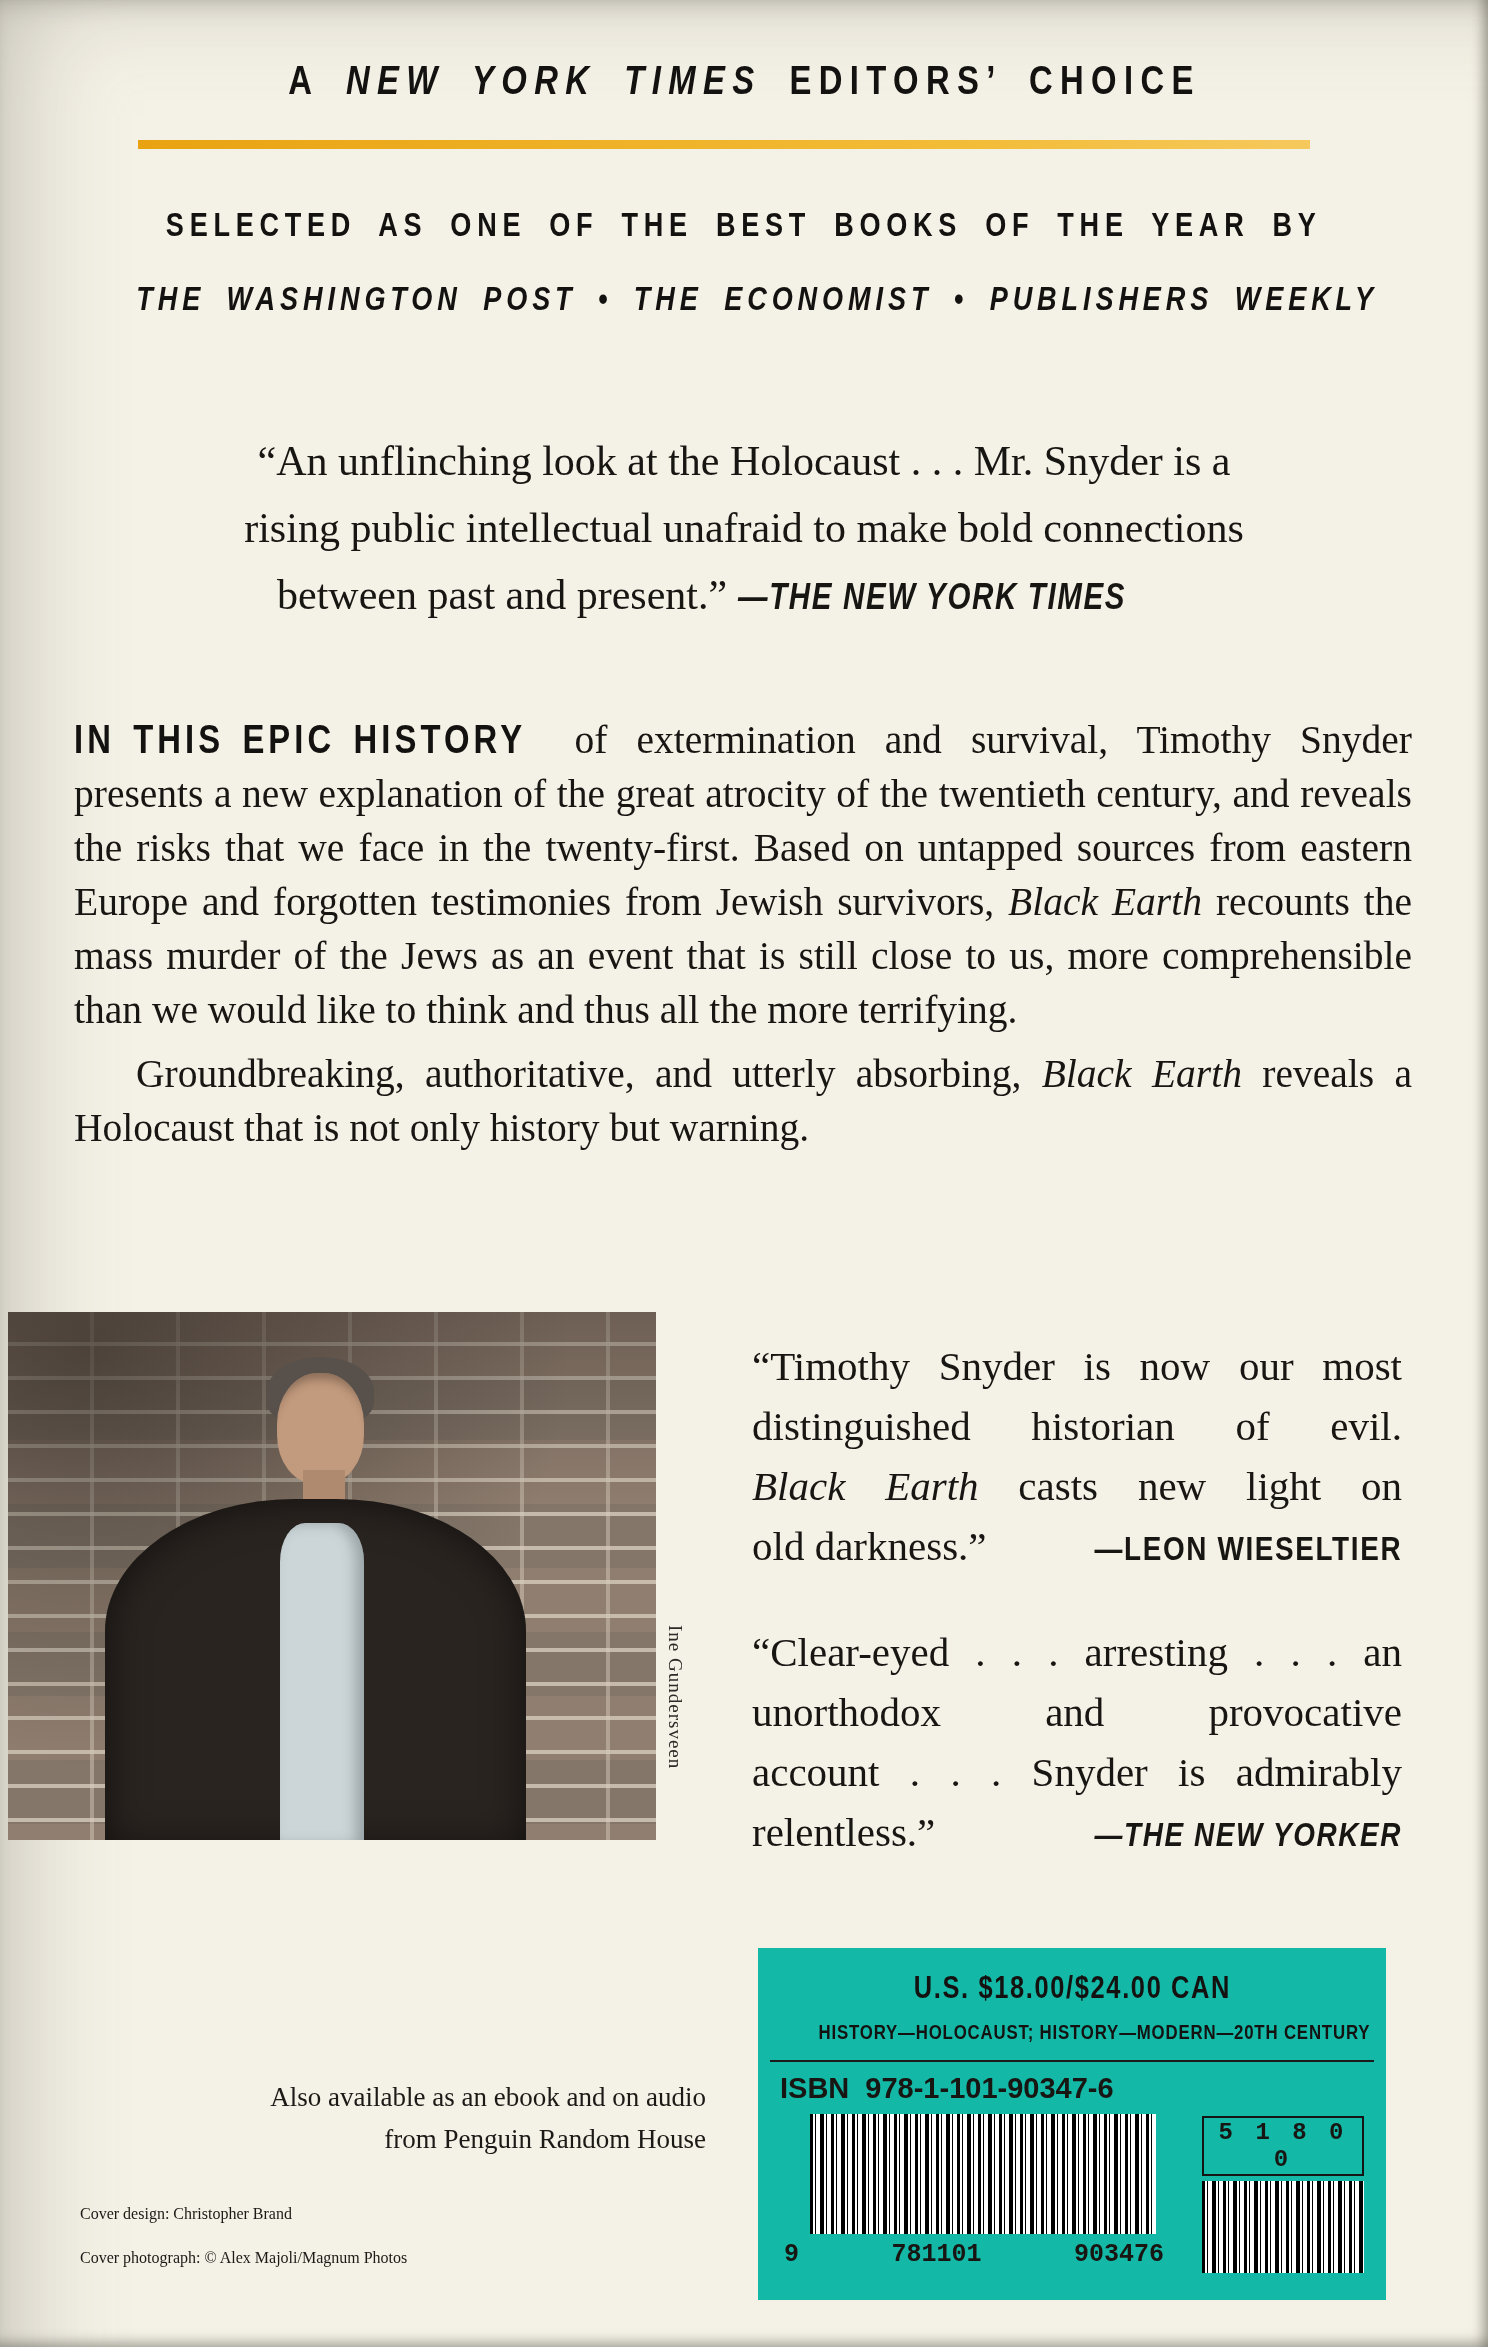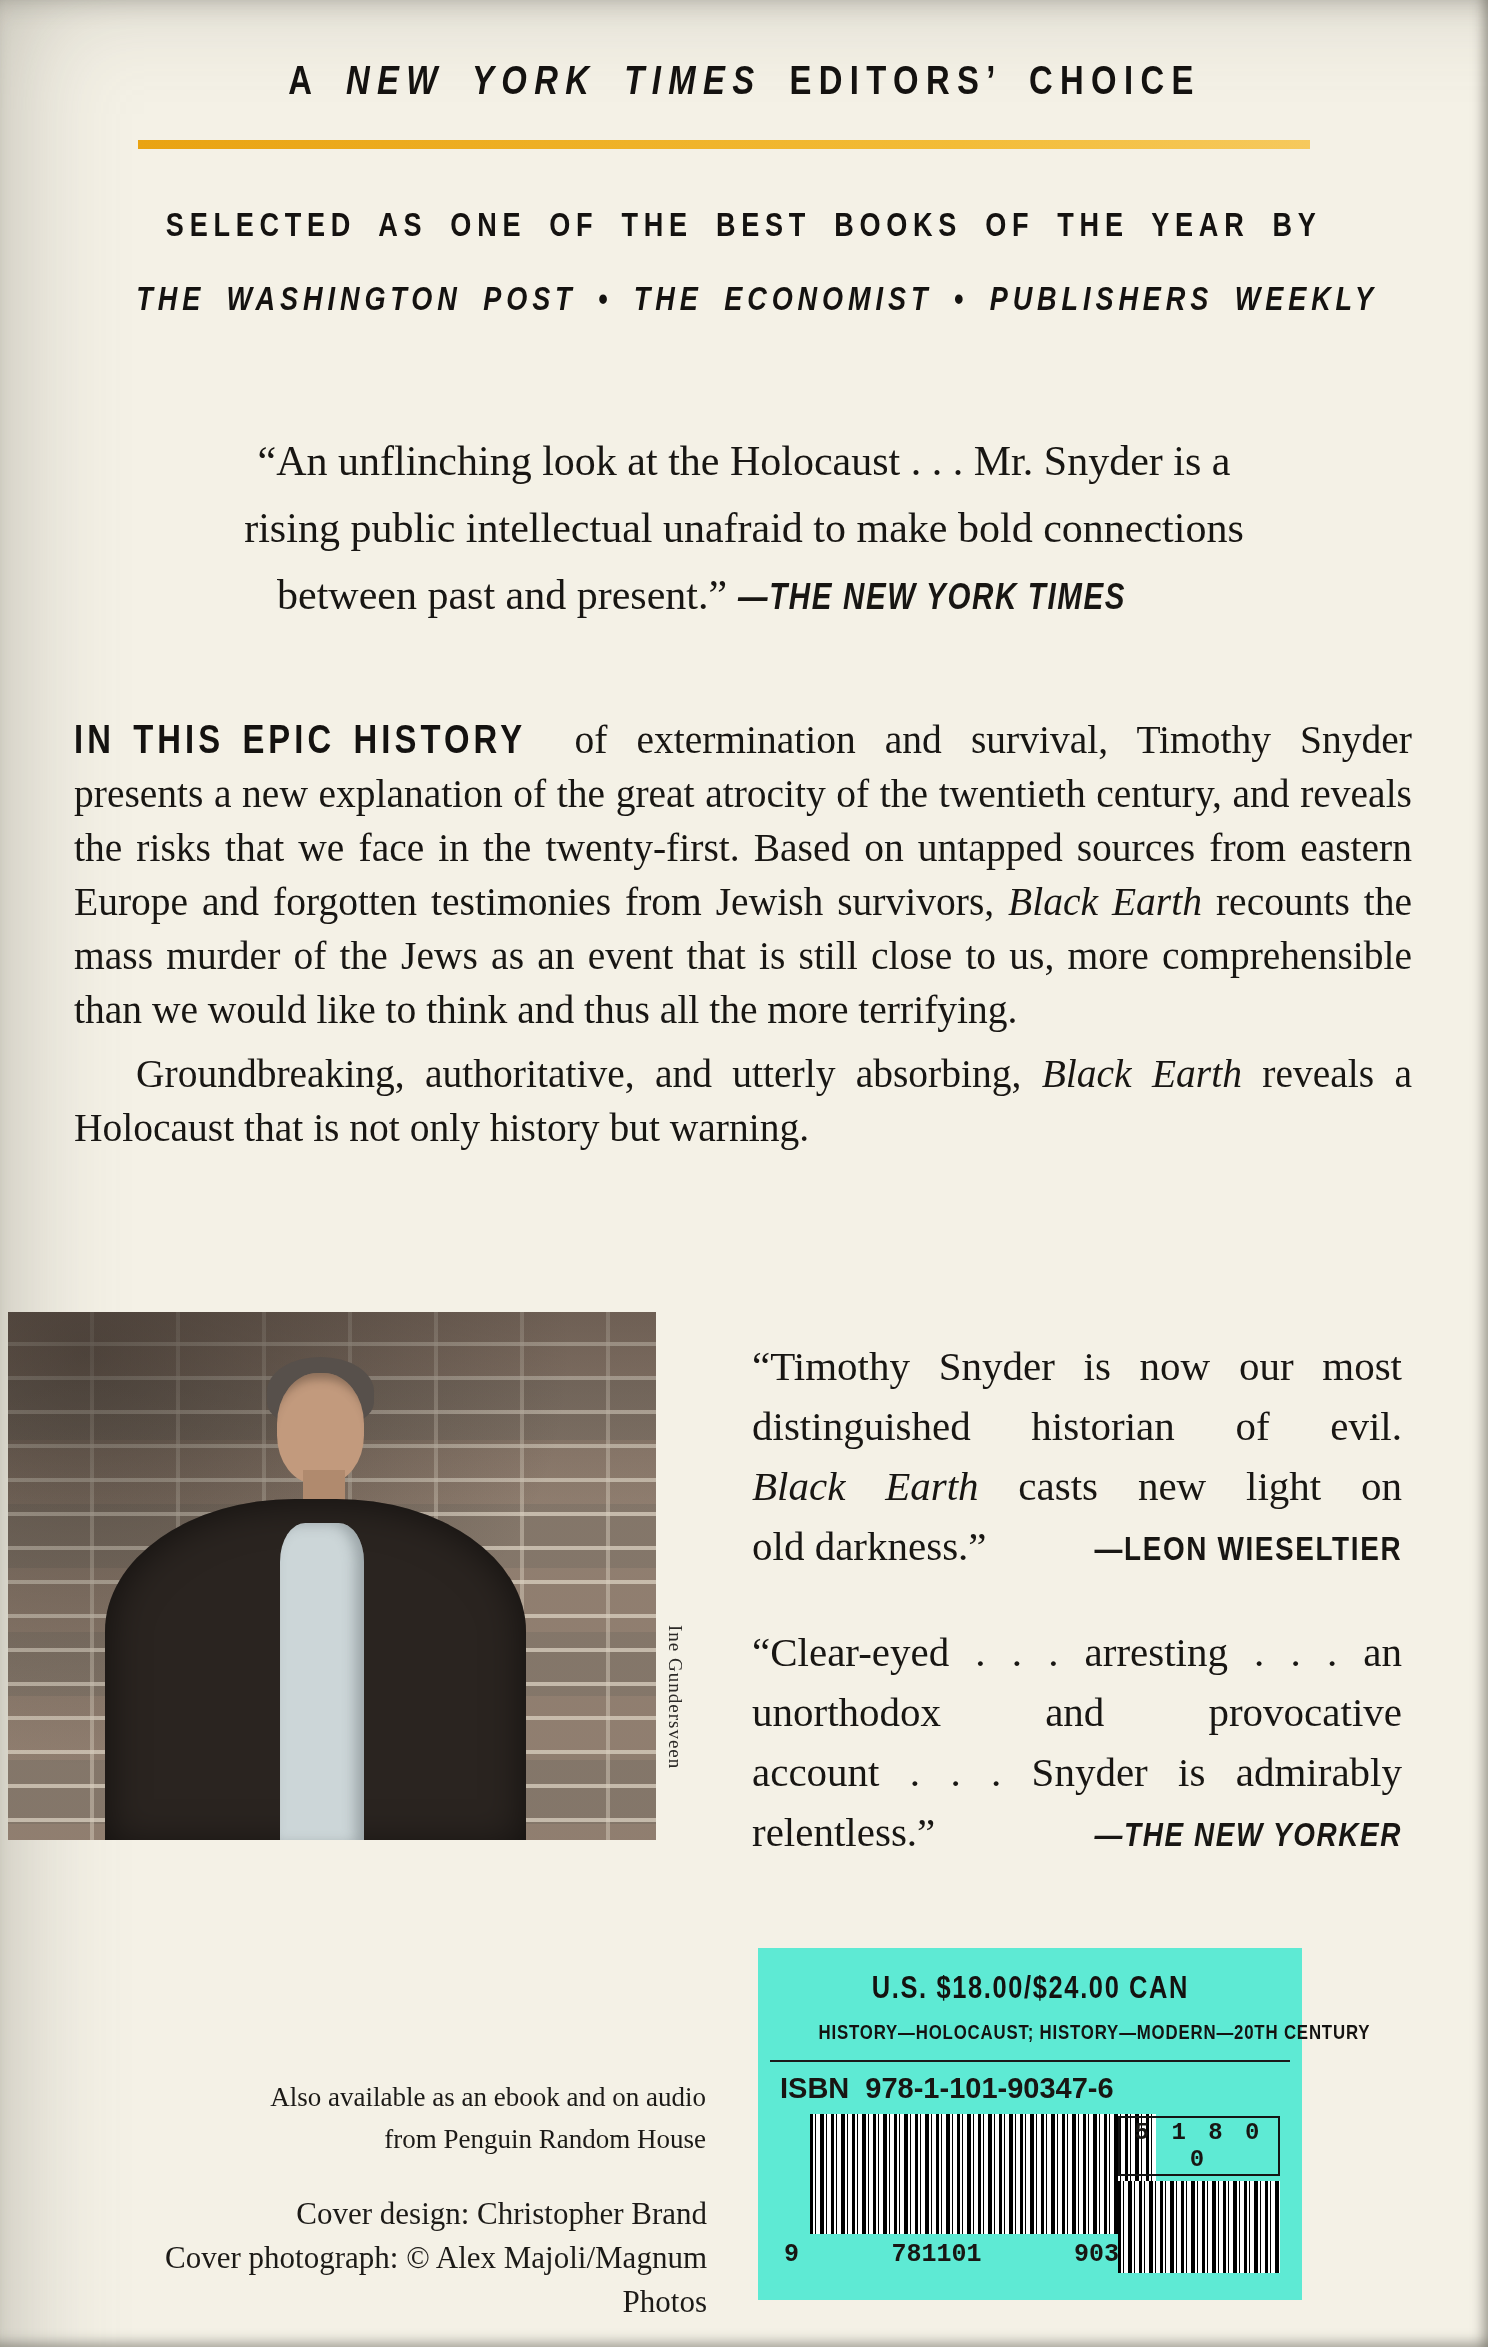--- a/index.html
+++ b/index.html
@@ -82,25 +82,25 @@
   .jline { text-align:justify; text-align-last:justify; }
   .lastline { display:flex; justify-content:space-between; align-items:baseline; }
   .rq .attr { font-size:34px; }
 
   
   #publisher { left:250px; top:1950px; width:600px; text-align:center; }
   #imprint  { font-size:30px; letter-spacing:7px; white-space:nowrap; }
   #website  { margin-top:24px; font-size:30px; letter-spacing:7px; white-space:nowrap; }
   #ebook    { left:100px; top:2076px; width:606px; text-align:right;
               font-size:27px; line-height:42px; color:#1c1a17; }
-  #credits  { left:80px; top:2192px; width:627px; text-align:right;
-              font-size:31px; line-height:44px; color:#1c1a17; }
-
-  
-  #barcode-box { left:758px; top:1948px; width:544px; height:352px; background:#5eead4; }
+  #credits  { left:80px; top:2192px; width:627px; 
+              font-size:16px; line-height:44px; color:#1c1a17; }
+
+  
+  #barcode-box { left:758px; top:1948px; width:628px; height:352px; background:#14b8a6; }
   #price    { position:absolute; top:22px; left:0; width:100%; text-align:center;
               font-size:31px; letter-spacing:2px; }
   #category { position:absolute; top:72px; left:0; width:100%; text-align:center;
               font-size:20.5px; letter-spacing:1px; }
   #isbn-rule { position:absolute; top:112px; left:12px; right:12px; height:2px; background:#1b1b1b; }
   #isbn-row { position:absolute; top:124px; left:22px;
               font-family:Liberation Sans, sans-serif; font-weight:700; font-size:29px; }
   #isbn-row .isbn-label { margin-right:16px; }
   #ean { position:absolute; left:26px; right:16px; top:166px; bottom:14px; }
   .bars { background:repeating-linear-gradient(90deg,

